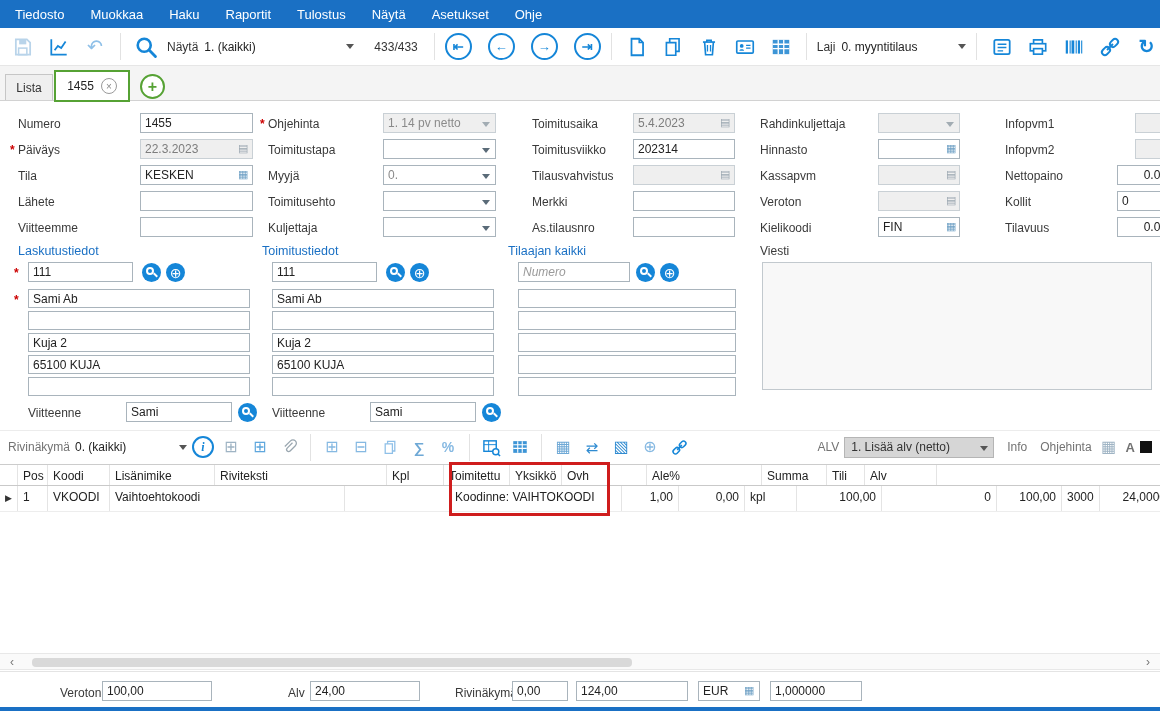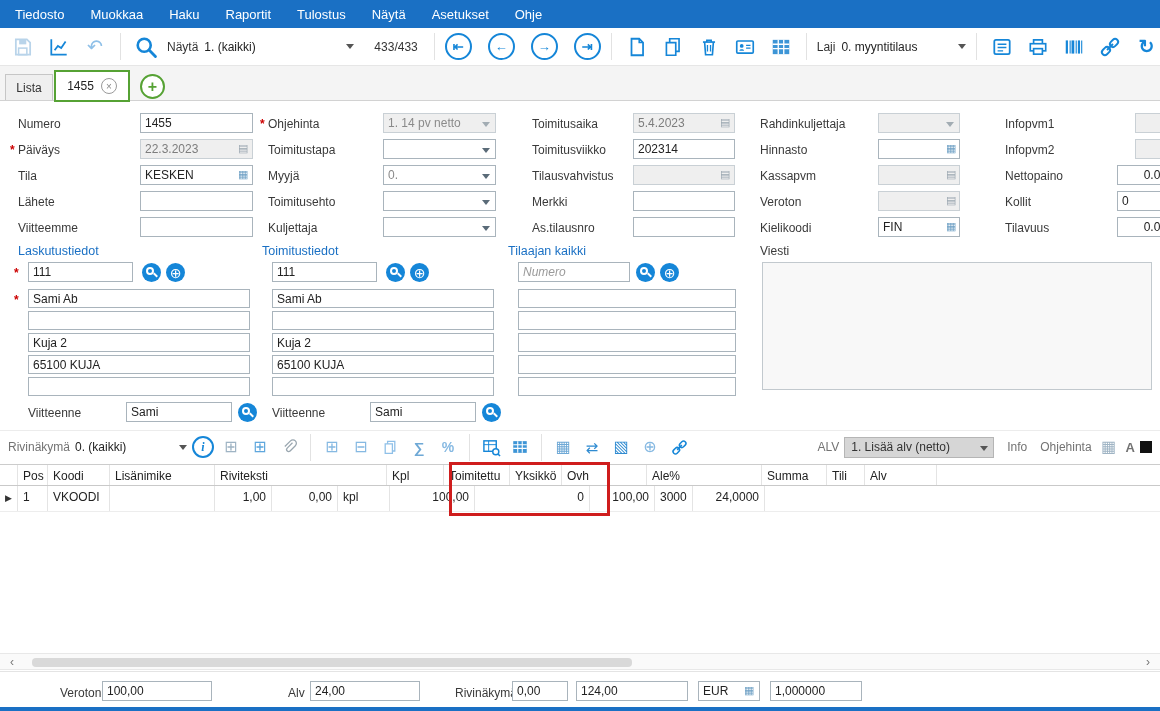--- a/index.html
+++ b/index.html
@@ -415,21 +415,23 @@
   <div class="gc covh">Ovh</div>
   <div class="gc cale">Ale%</div>
   <div class="gc csum">Summa</div>
   <div class="gc ctili">Tili</div>
   <div class="gc calv">Alv</div>
 </div>
 <div class="grow">
   <div class="gc cm marker">▶</div>
   <div class="gc cpos">1</div>
   <div class="gc ckoodi">VKOODI</div>
+  <div class="gc cnimike">Vaihtoehtokoodi</div>
   <div class="gc clisa"></div>
+  <div class="gc crivi">Koodinne: VAIHTOKOODI</div>
   <div class="gc ckpl num">1,00</div>
   <div class="gc ctoim num">0,00</div>
   <div class="gc cyks">kpl</div>
   <div class="gc covh num">100,00</div>
   <div class="gc cale num">0</div>
   <div class="gc csum num">100,00</div>
   <div class="gc ctili">3000</div>
   <div class="gc calv num">24,0000</div>
 </div>
 <div class="redbox"></div>

